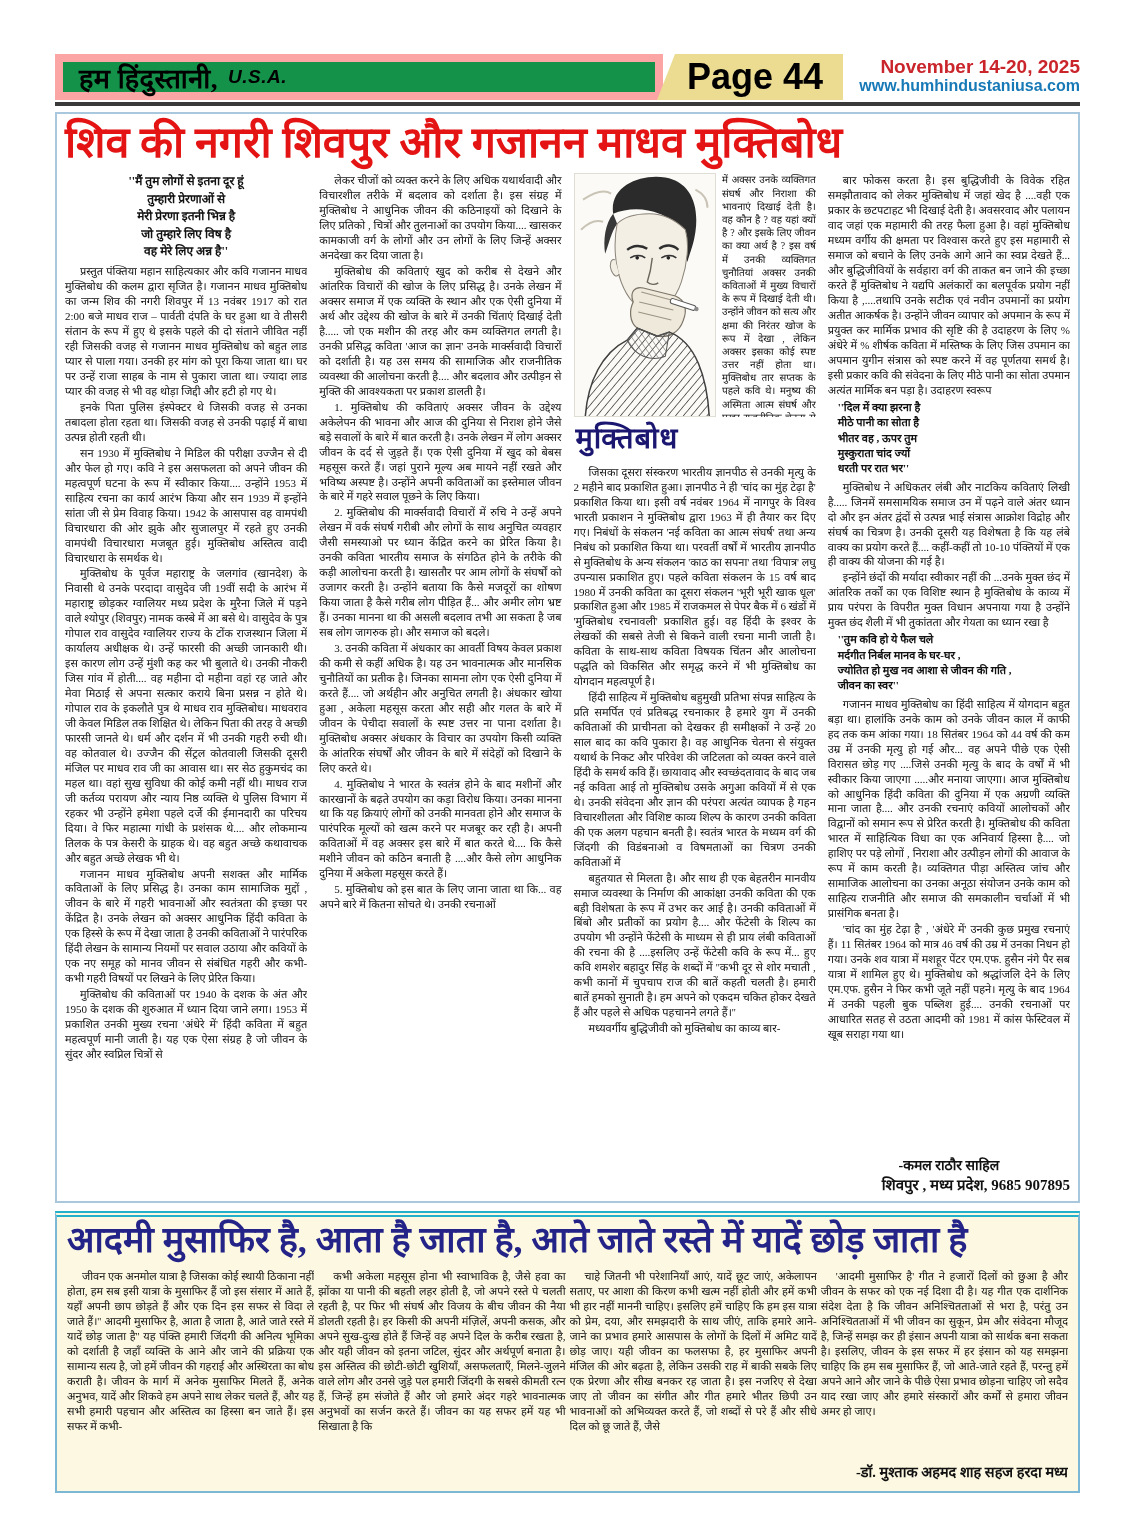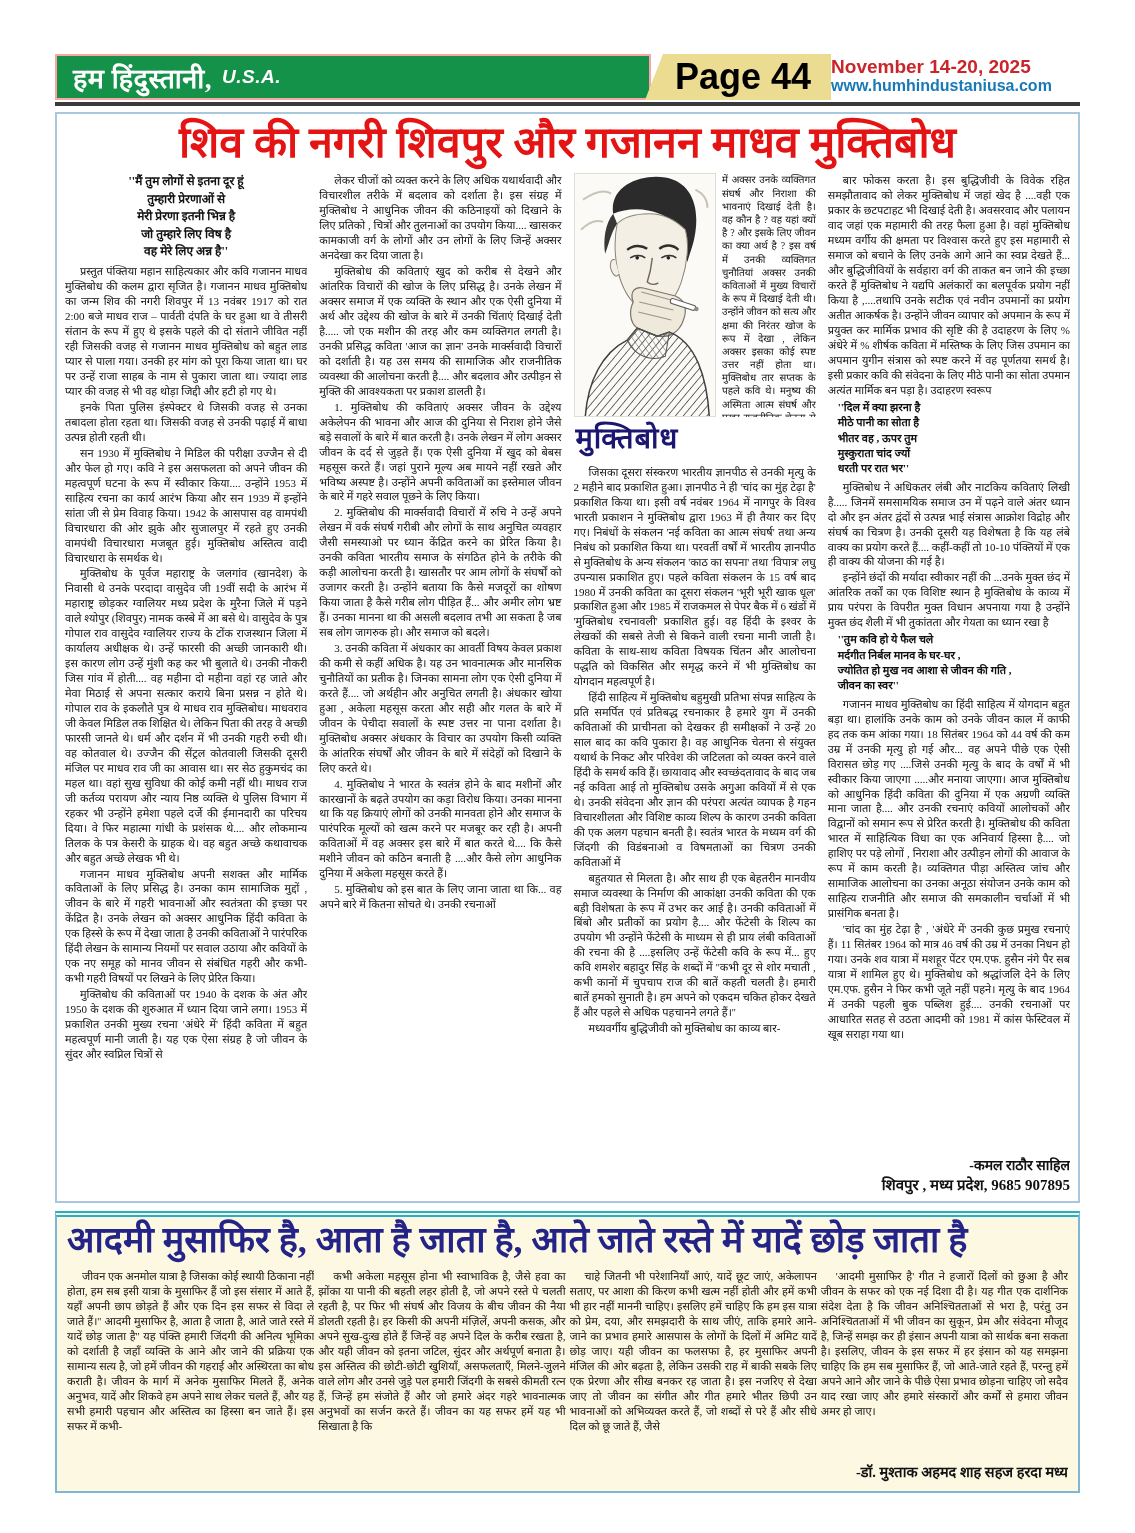--- a/index.html
+++ b/index.html
@@ -2,45 +2,45 @@
 <html><head>
 <meta charset="utf-8">
 <style>
   html,body{margin:0;padding:0;background:#e8e8e8;}
   .sheet{position:relative;width:1135px;height:1533px;background:#ffffff;margin:0 auto;
          font-family:"Liberation Serif","DejaVu Serif",serif;color:#111;overflow:hidden;box-sizing:border-box;
          padding:54px 38px 10px 38px;}
   .content{width:1025px;margin:0 auto;}
   
   .masthead{display:flex;align-items:stretch;border-bottom:4px solid #3a3a3a;padding-bottom:2px;height:46px;}
-  .brandbar{background:#14924a;border:2px solid #fca5a5;color:#ffffff;display:flex;align-items:center;
+  .brandbar{background:#14924a;border:8px solid #fca5a5;color:#000000;display:flex;align-items:center;
             padding:0 16px;flex:0 0 560px;font-weight:bold;font-size:27px;letter-spacing:.5px;}
   .brandbar .usa{font-style:italic;font-size:19px;margin-left:10px;font-family:"Liberation Sans",sans-serif;}
   .pagechip{background:#ecdc92;color:#000;font-weight:bold;font-size:36px;display:flex;align-items:center;
             padding:0 20px 0 30px;clip-path:polygon(18px 0,100% 0,100% 100%,0 100%);margin-left:-6px;
             font-family:"Liberation Sans",sans-serif;}
-  .mast-right{flex:1;text-align:left;line-height:1.12;padding-top:2px;}
+  .mast-right{flex:1;text-align:right;line-height:1.12;padding-top:2px;}
   .mast-date{color:#c9252b;font-weight:bold;font-size:19px;font-family:"Liberation Sans",sans-serif;}
   .mast-url{color:#1879b7;font-weight:bold;font-size:16px;font-family:"Liberation Sans",sans-serif;}
   
   .article1{border:2px solid #a9c7dd;margin-top:6px;padding:4px 8px 6px 8px;background:#fff;}
-  .headline1{color:#e41414;font-weight:bold;text-align:center;font-size:43px;line-height:1.15;margin:0 0 6px 0;}
+  .headline1{color:#e41414;font-weight:bold;font-size:43px;line-height:1.15;margin:0 0 6px 0;}
   .cols{display:flex;gap:12px;height:1022px;overflow:hidden;}
   .col{flex:1 1 0;overflow:hidden;text-align:justify;font-size:11px;line-height:1.36;position:relative;}
   .para{text-indent:15px;margin:0 0 1px 0;}
   .quote-block{font-weight:bold;text-align:center;font-size:12px;line-height:1.45;margin-bottom:4px;}
   .quote-line{text-indent:0;}
   .fig{display:flex;gap:6px;height:244px;margin-bottom:2px;}
   .sketch{flex:0 0 58%;background:#fcfbf8;border:1px solid #e0ddd4;}
   .beside{flex:1;overflow:hidden;font-size:10px;line-height:1.32;text-align:justify;}
   .caption{font-size:29px;font-weight:bold;color:#1b1670;margin:2px 0 6px 2px;letter-spacing:1px;}
   .poem{font-weight:bold;margin:2px 0 3px 10px;line-height:1.4;}
   .poem .para{text-indent:0;margin:0;}
   .byline-wrap{position:absolute;bottom:0;left:0;right:0;background:#fff;text-align:right;padding-top:3px;}
-  .byline1a{font-weight:bold;font-size:14px;}
+  .byline1a{font-weight:bold;font-size:14px;text-align:center;}
   .byline1b{font-weight:bold;font-size:15px;}
   
   .article2{border:2px solid #7db7d6;border-top:6px double #23b0cb;margin-top:8px;background:#fcf8e1;
             padding:4px 10px 8px 10px;}
   .headline2{color:#232388;font-weight:bold;text-align:left;font-size:36px;line-height:1.1;margin:0 0 8px 0;}
   .cols2{display:flex;gap:4px;height:214px;overflow:hidden;}
   .col2c{flex:1 1 0;overflow:hidden;text-align:justify;font-size:11px;line-height:1.36;position:relative;}
   .byline2-wrap{position:absolute;bottom:0;left:0;right:0;background:#fcf8e1;text-align:right;padding-top:2px;}
   .byline2{font-weight:bold;font-size:14.5px;}
 </style>

